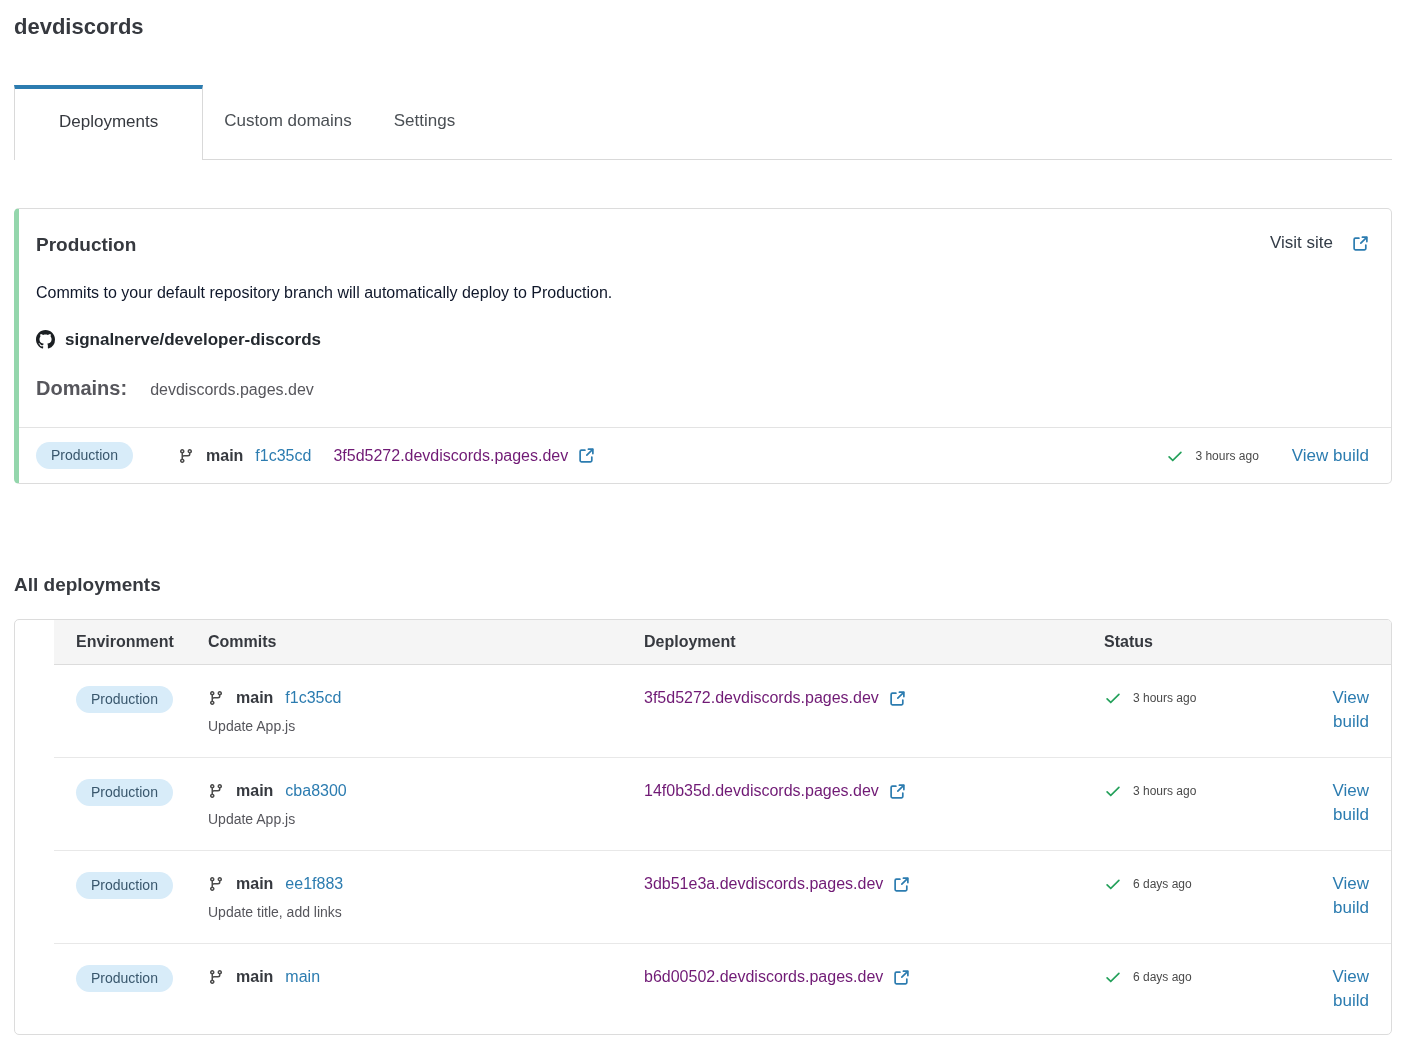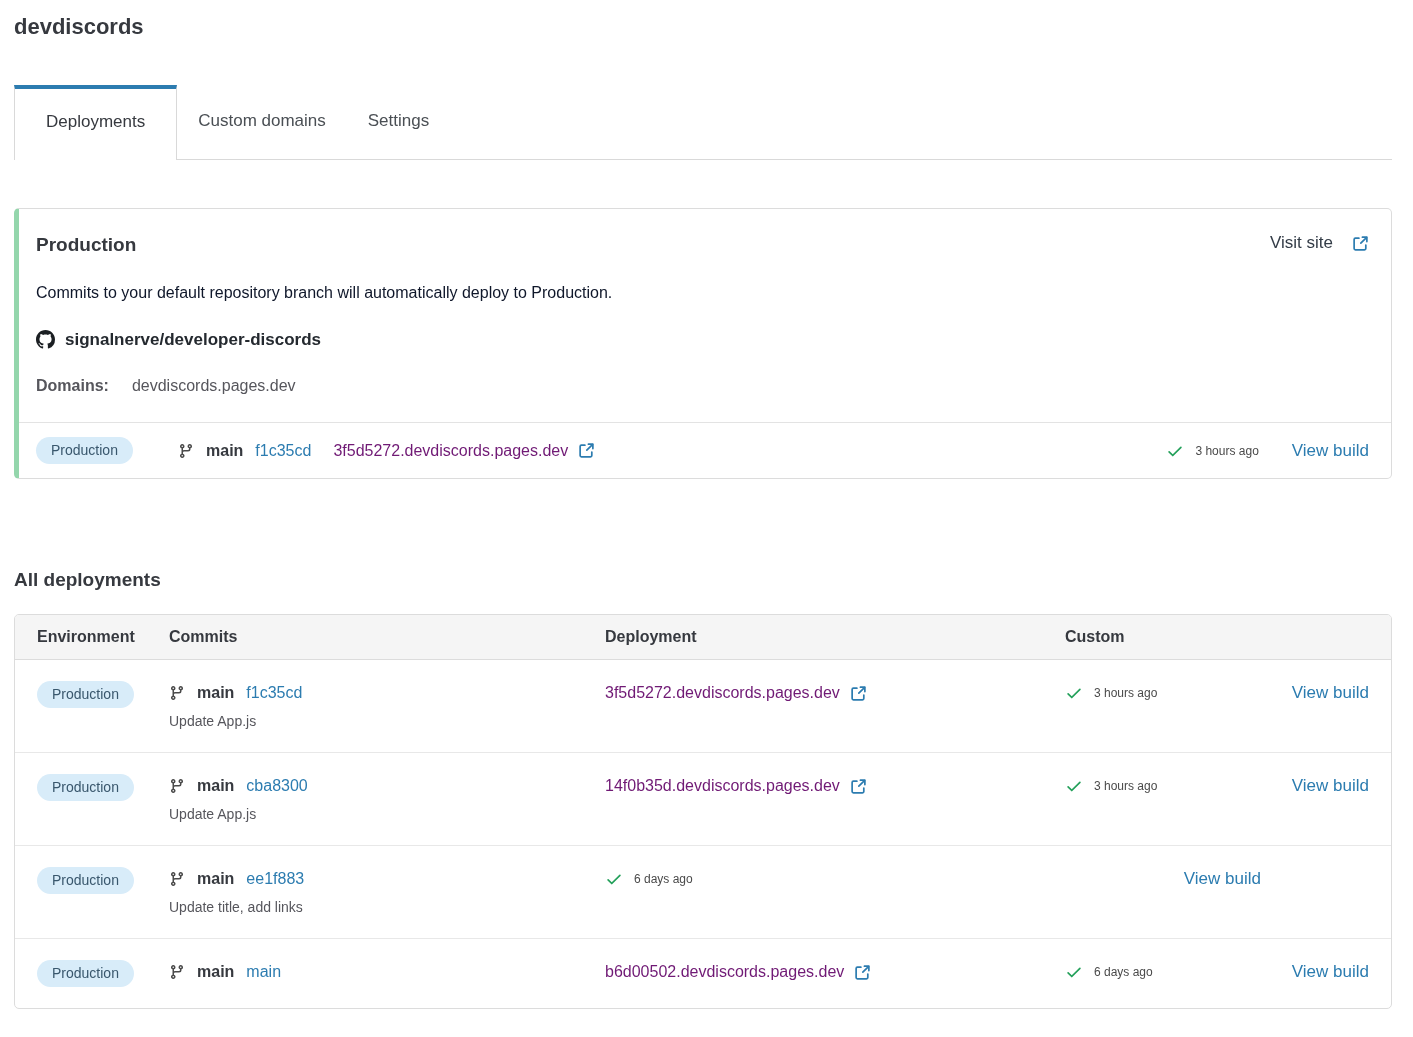--- a/index.html
+++ b/index.html
@@ -17,39 +17,39 @@
   
   .tabbar { display: flex; margin-top: 44px; border-bottom: 1px solid #d9d9d9; align-items: stretch; }
   .tab {
     font-size: 17px; color: #4a4f54; padding: 25px 21px 25px; cursor: pointer;
     line-height: 22px; background: transparent;
   }
   .tab.active {
     background: #fff; color: #36393f;
     border: 1px solid #d9d9d9; border-bottom: none;
     border-top: 4px solid #2c7cb0;
-    padding: 22px 31px 27px; margin-bottom: -1px;
+    padding: 22px 44px 27px; margin-bottom: -1px;
   }
 
   
   .prod-card {
     margin-top: 48px;
     border: 1px solid #dcdcdc;
     border-left: 5px solid #94d6ac;
     border-radius: 5px;
   }
   .prod-body { padding: 24px 22px 27px 17px; }
   .prod-head { display: flex; justify-content: space-between; align-items: flex-start; }
   .prod-title { font-size: 19px; line-height: 24px; font-weight: 700; color: #36393f; }
   .visit-link { display: flex; align-items: center; gap: 19px; font-size: 17px; color: #333c47; cursor: pointer; }
   .prod-desc { margin-top: 25px; font-size: 16px; line-height: 22px; color: #0f172a; }
   .repo-row { margin-top: 26px; display: flex; align-items: flex-start; gap: 10px; }
   .repo-name { font-size: 17px; font-weight: 700; color: #24292f; cursor: pointer; }
   .domains-row { margin-top: 27px; display: flex; align-items: baseline; gap: 23px; }
-  .domains-label { font-size: 16px; font-weight: 700; color: #56565c; }
+  .domains-label { font-size: 20px; font-weight: 700; color: #56565c; }
   .domains-value { font-size: 16px; color: #56565c; }
 
   .prod-deploy-row {
     border-top: 1px solid #e3e3e3;
     padding: 14px 22px 14px 17px;
     display: flex; align-items: center;
   }
   .badge-wrap { width: 142px; }
   .badge {
     display: inline-block; background: #d8ecf9; color: #39576d;
@@ -61,21 +61,21 @@
   .commit-link { font-size: 16px; }
   .url-group { display: flex; align-items: center; gap: 10px; margin-left: 22px; }
   .dep-url { font-size: 16px; color: #701a75; }
   .status-group { margin-left: auto; display: flex; align-items: center; gap: 11px; }
   .time-text { font-size: 12px; color: #4a4a4a; }
   .view-link { font-size: 17px; margin-left: 22px; }
 
   
   .section-title { margin-top: 90px; font-size: 19px; font-weight: 700; color: #36393f; }
   .table {
-    margin-top: 23px; border: 1px solid #dcdcdc; border-radius: 5px; overflow: hidden;
+    margin-top: 23px; border: 1px solid #dcdcdc; border-radius: 5px; overflow: hidden; padding-left: 39px;
   }
   .thead, .trow {
     display: grid;
     grid-template-columns: 132px 436px 460px 196px 1fr;
     padding: 0 22px;
   }
   .thead {
     background: #f5f5f5; border-bottom: 1px solid #dcdcdc;
     padding-top: 13px; padding-bottom: 13px;
     font-size: 16px; font-weight: 700; color: #36393f;
@@ -169,21 +169,21 @@
     </div>
   </div>
 
   <h2 class="section-title">All deployments</h2>
 
   <div class="table">
     <div class="thead">
       <div>Environment</div>
       <div>Commits</div>
       <div>Deployment</div>
-      <div>Custom</div>
+      <div>Status</div>
       <div></div>
     </div>
 
     <div class="trow">
       <div class="badge-wrap"><span class="badge">Production</span></div>
       <div>
         <div class="src-line">
           <span class="icon">
               <svg width="16" height="16" viewBox="0 0 16 16" fill="#4a4a4a">
                 <path d="M9.5 3.25a2.25 2.25 0 1 1 3 2.122V6A2.5 2.5 0 0 1 10 8.5H6a1 1 0 0 0-1 1v1.128a2.251 2.251 0 1 1-1.5 0V5.372a2.25 2.25 0 1 1 1.5 0v1.836A2.493 2.493 0 0 1 6 7h4a1 1 0 0 0 1-1v-.628A2.25 2.25 0 0 1 9.5 3.25Zm-6 0a.75.75 0 1 0 1.5 0 .75.75 0 0 0-1.5 0Zm8.25-.75a.75.75 0 1 0 0 1.5.75.75 0 0 0 0-1.5ZM4.25 12a.75.75 0 1 0 0 1.5.75.75 0 0 0 0-1.5Z"></path>
@@ -257,20 +257,30 @@
           <span class="icon">
               <svg width="16" height="16" viewBox="0 0 16 16" fill="#4a4a4a">
                 <path d="M9.5 3.25a2.25 2.25 0 1 1 3 2.122V6A2.5 2.5 0 0 1 10 8.5H6a1 1 0 0 0-1 1v1.128a2.251 2.251 0 1 1-1.5 0V5.372a2.25 2.25 0 1 1 1.5 0v1.836A2.493 2.493 0 0 1 6 7h4a1 1 0 0 0 1-1v-.628A2.25 2.25 0 0 1 9.5 3.25Zm-6 0a.75.75 0 1 0 1.5 0 .75.75 0 0 0-1.5 0Zm8.25-.75a.75.75 0 1 0 0 1.5.75.75 0 0 0 0-1.5ZM4.25 12a.75.75 0 1 0 0 1.5.75.75 0 0 0 0-1.5Z"></path>
               </svg>
             </span>
           <span class="branch-name">main</span>
           <a class="link commit-link">ee1f883</a>
         </div>
         <div class="commit-msg">Update title, add links</div>
       </div>
+      <div class="col-dep">
+        <span class="dep-url">3db51e3a.devdiscords.pages.dev</span>
+        <a class="icon">
+            <svg width="17" height="17" viewBox="0 0 16 16" fill="none" stroke="#2c7cb0" stroke-width="1.6" stroke-linecap="round" stroke-linejoin="round">
+              <path d="M6.5 3H3.2A1.2 1.2 0 0 0 2 4.2v8.6A1.2 1.2 0 0 0 3.2 14h8.6a1.2 1.2 0 0 0 1.2-1.2V9.5"></path>
+              <path d="M9.8 2H14v4.2"></path>
+              <path d="M13.6 2.4 8.3 7.7"></path>
+            </svg>
+          </a>
+      </div>
       <div class="col-status">
         <span class="icon">
             <svg width="18" height="18" viewBox="0 0 16 16" fill="#23a05a">
               <path d="M13.78 4.22a.75.75 0 0 1 0 1.06l-7.25 7.25a.75.75 0 0 1-1.06 0L2.22 9.28a.751.751 0 0 1 .018-1.042.751.751 0 0 1 1.042-.018L6 10.94l6.72-6.72a.75.75 0 0 1 1.06 0Z"></path>
             </svg>
           </span>
         <span class="time-text">6 days ago</span>
       </div>
       <div class="col-view"><a class="link view-link">View build</a></div>
     </div>

